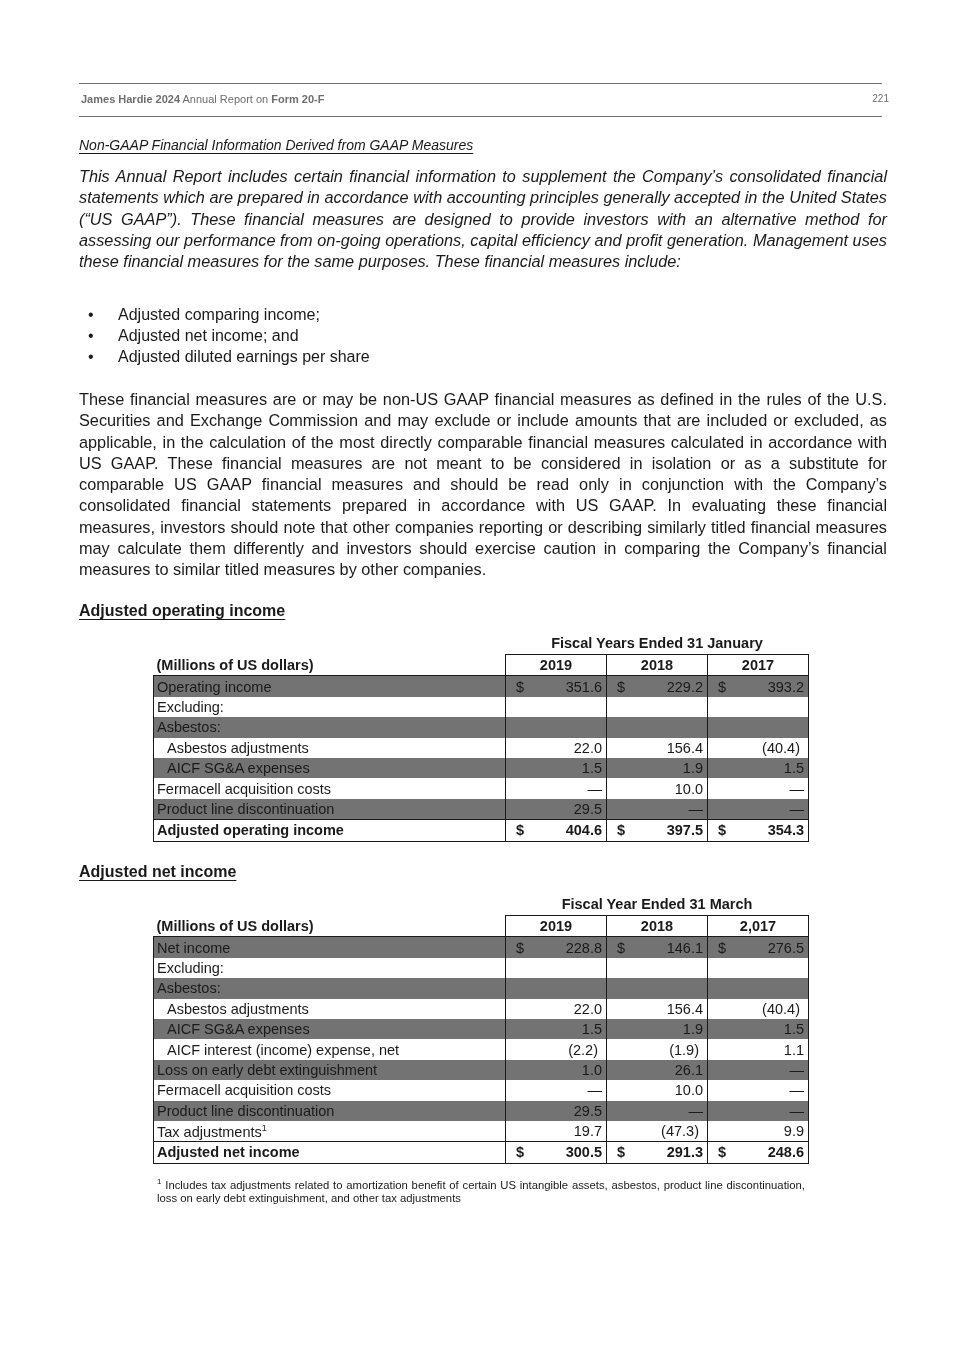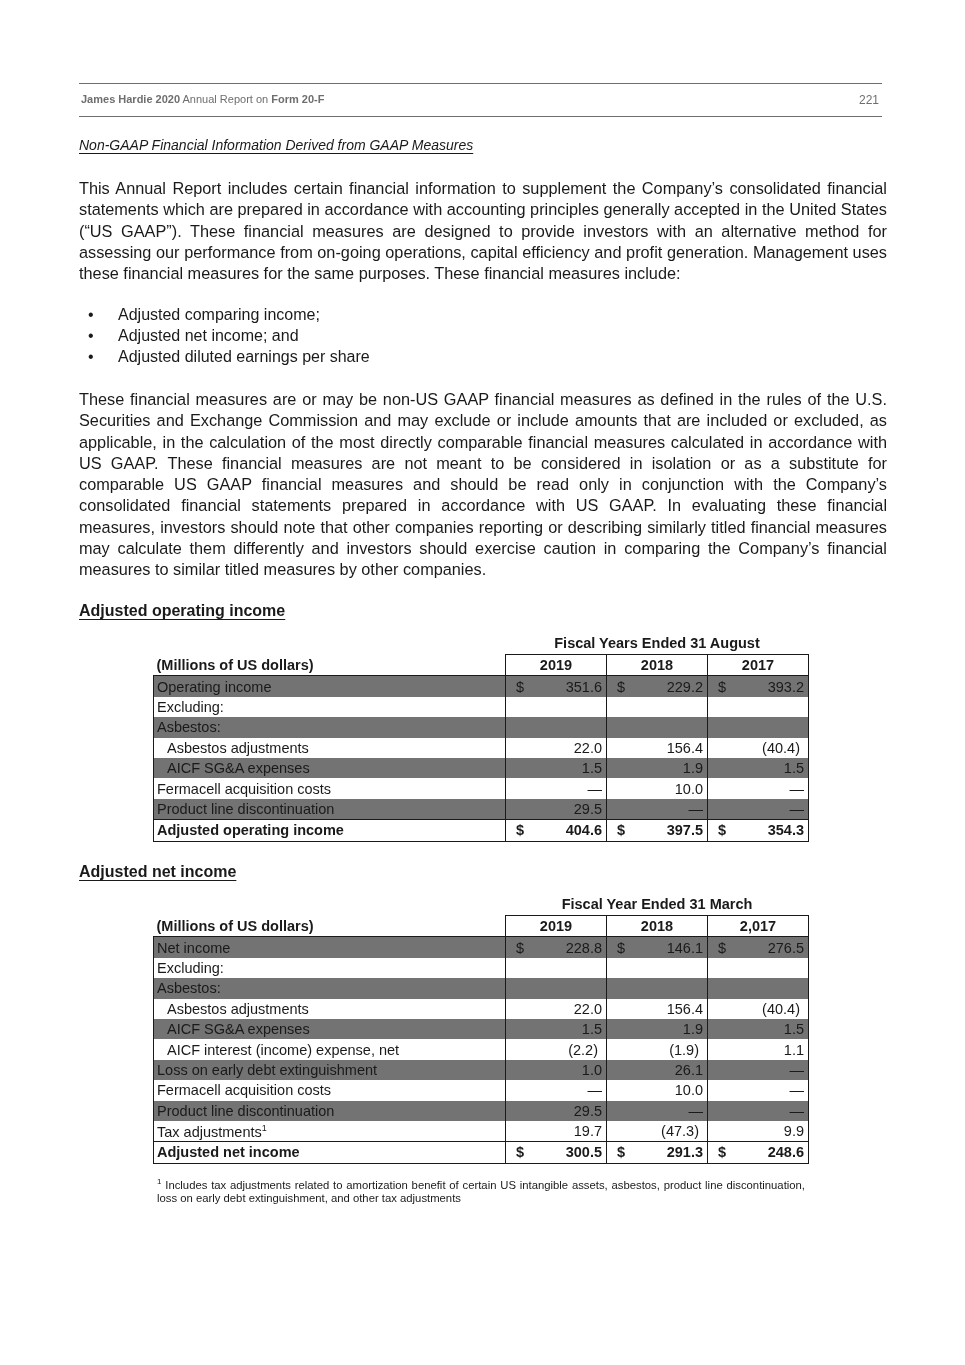--- a/index.html
+++ b/index.html
@@ -2,24 +2,24 @@
 <html><head>
   <meta charset="utf-8">
   <style>
     html, body { margin: 0; padding: 0; background: #ffffff; }
     body { width: 965px; height: 1365px; position: relative; font-family: "Liberation Sans", sans-serif; color: #1a1a1a; overflow: hidden; }
     .hr { position: absolute; left: 79px; width: 803px; height: 0; border-top: 1.5px solid #6e6e6e; }
     .hr.top { top: 83px; }
     .hr.bot { top: 116px; }
     .running-head { position: absolute; left: 81px; top: 93px; font-size: 11px; color: #6e6e6e; }
     .running-head b { font-weight: bold; }
-    .page-num { position: absolute; right: 86px; top: 93px; font-size: 12px; color: #6e6e6e; }
+    .page-num { position: absolute; right: 76px; top: 93px; font-size: 10px; color: #6e6e6e; }
     .section-title { position: absolute; left: 79px; top: 137px; font-size: 14px; font-style: italic; text-decoration: underline; text-underline-offset: 3px; color: #1a1a1a; }
     .para { position: absolute; left: 79px; width: 808px; font-size: 16.3px; line-height: 21.3px; text-align: justify; color: #1a1a1a; }
-    .p1 { top: 178px; }
+    .p1 { top: 166px; font-style: italic; }
     .p2 { top: 389px; }
     .bullets { position: absolute; left: 88px; top: 304px; font-size: 16px; line-height: 21.2px; margin: 0; padding: 0; list-style: none; }
     .bullets li { position: relative; padding-left: 30px; }
     .bullets li .dot { position: absolute; left: 0; top: 0; }
     .subhead { position: absolute; left: 79px; font-size: 16px; font-weight: bold; text-decoration: underline; text-underline-offset: 3px; }
     .sh1 { top: 602px; }
     .sh2 { top: 863px; }
     .tbl-wrap { position: absolute; left: 153px; width: 656px; font-size: 14.5px; }
     .tw1 { top: 634px; }
     .tw2 { top: 895px; }
@@ -42,42 +42,42 @@
     col.c1, col.c2, col.c3 { width: 101px; }
     sup { font-size: 9px; }
     .footnote { position: absolute; left: 157px; top: 1175px; width: 648px; font-size: 11.3px; line-height: 13.5px; text-align: justify; color: #1a1a1a; }
     .footnote sup { font-size: 8px; }
   </style>
 </head>
 <body>
 
 <div class="hr top"></div>
 <div class="running-head">
-  <b>James Hardie 2020</b>
+  <b>James Hardie 2024</b>
   <span>Annual Report on</span>
   <b>Form 20-F</b>
 </div>
 <div class="page-num">221</div>
 <div class="hr bot"></div>
 
 <div class="section-title">Non-GAAP Financial Information Derived from GAAP Measures</div>
 
 <div class="para p1">This Annual Report includes certain financial information to supplement the Company’s consolidated financial statements which are prepared in accordance with accounting principles generally accepted in the United States (“US GAAP”). These financial measures are designed to provide investors with an alternative method for assessing our performance from on-going operations, capital efficiency and profit generation. Management uses these financial measures for the same purposes. These financial measures include:</div>
 
 <ul class="bullets">
   <li><span class="dot">•</span><span>Adjusted comparing income;</span></li>
   <li><span class="dot">•</span><span>Adjusted net income; and</span></li>
   <li><span class="dot">•</span><span>Adjusted diluted earnings per share</span></li>
 </ul>
 
 <div class="para p2">These financial measures are or may be non-US GAAP financial measures as defined in the rules of the U.S. Securities and Exchange Commission and may exclude or include amounts that are included or excluded, as applicable, in the calculation of the most directly comparable financial measures calculated in accordance with US GAAP. These financial measures are not meant to be considered in isolation or as a substitute for comparable US GAAP financial measures and should be read only in conjunction with the Company’s consolidated financial statements prepared in accordance with US GAAP. In evaluating these financial measures, investors should note that other companies reporting or describing similarly titled financial measures may calculate them differently and investors should exercise caution in comparing the Company’s financial measures to similar titled measures by other companies.</div>
 
 <div class="subhead sh1">Adjusted operating income</div>
 <div class="tbl-wrap tw1">
-  <div class="supcap">Fiscal Years Ended 31 August</div>
+  <div class="supcap">Fiscal Years Ended 31 January</div>
   <table id="t1">
       <colgroup>
         <col class="c0">
         <col class="c1">
         <col class="c2">
         <col class="c3">
       </colgroup>
       <tbody>
         <tr>
           <th class="lbl">(Millions of US dollars)</th>

